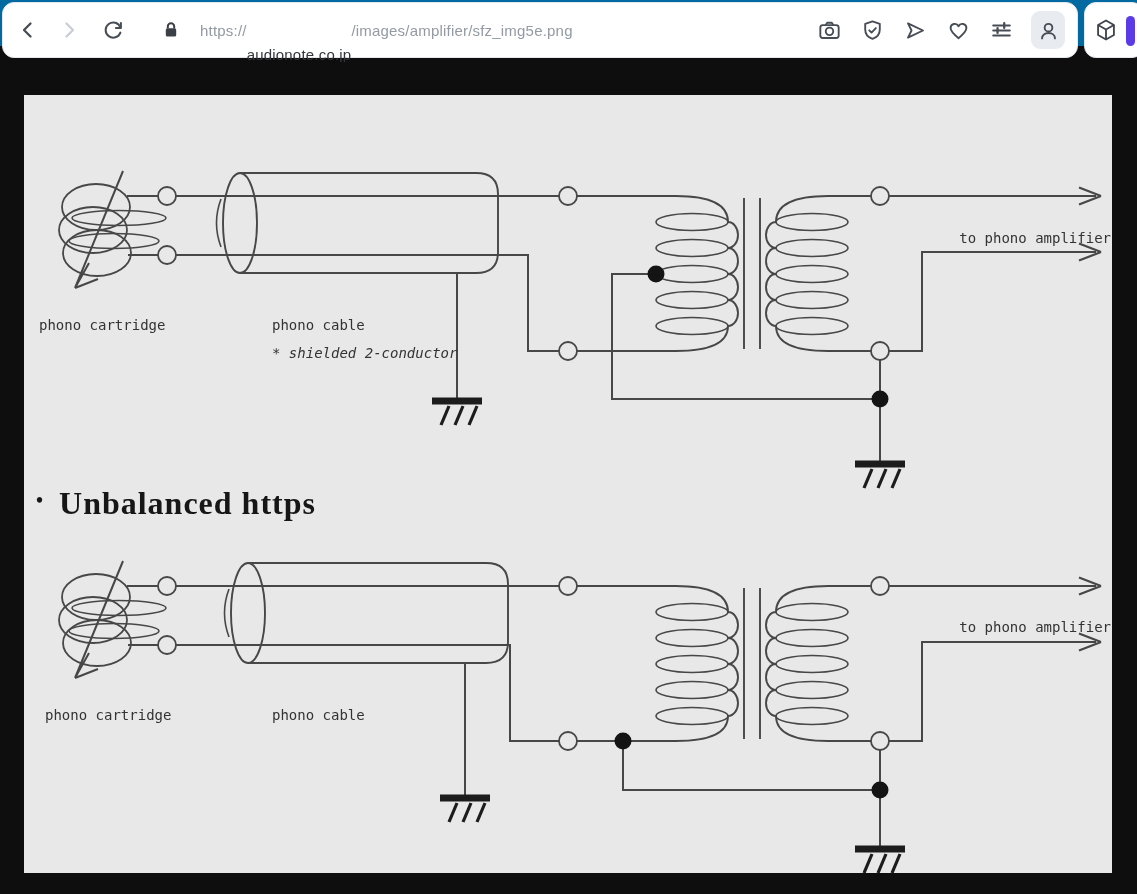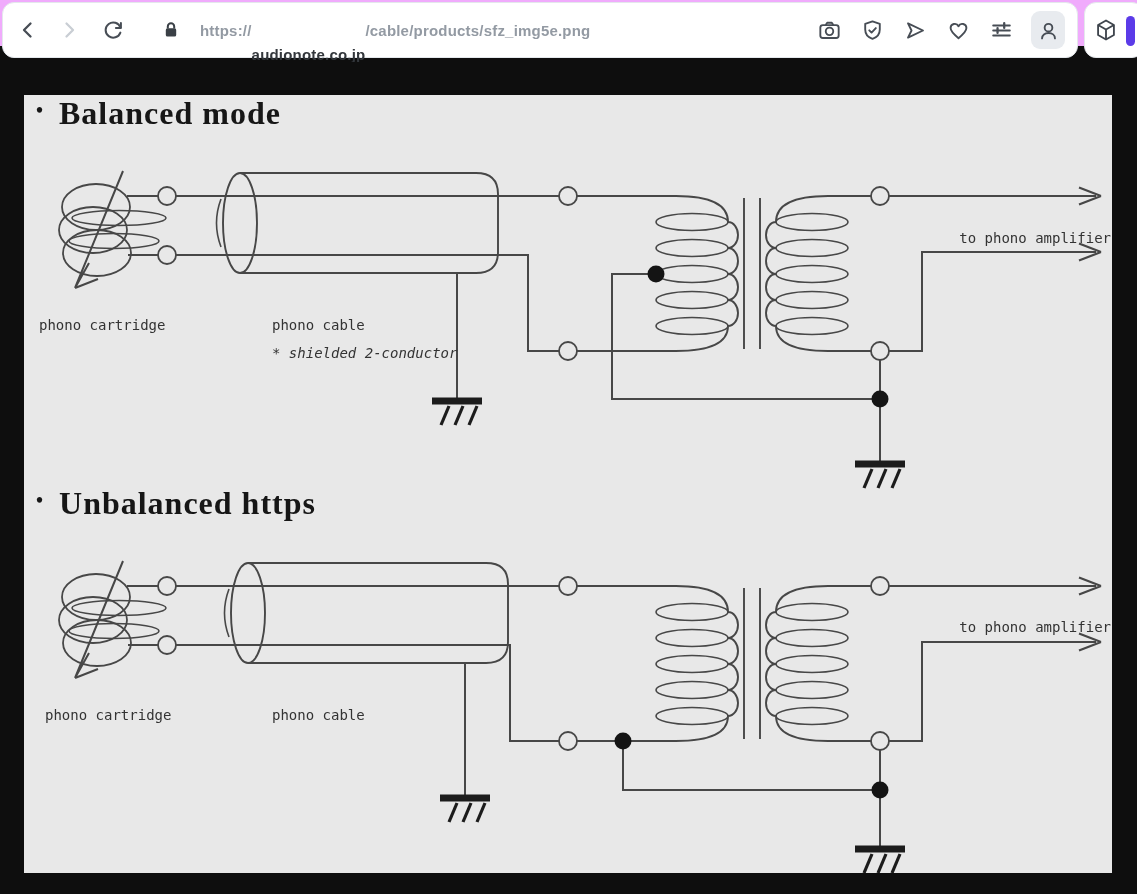--- a/index.html
+++ b/index.html
@@ -1,21 +1,21 @@
 <!DOCTYPE html>
 <html><head>
 <meta charset="utf-8">
 <style>
   html,body{margin:0;padding:0;}
   body{
     width:1137px;height:894px;position:relative;overflow:hidden;
     background:#0e0e0e;font-family:"Liberation Sans",sans-serif;
   }
   
-  .header{position:absolute;left:0;top:0;width:1137px;height:46px;background:#f0abfc;font-weight:bold;}
+  .header{position:absolute;left:0;top:0;width:1137px;height:46px;background:#0369a1;}
   .bar-main{
     position:absolute;left:2px;top:2px;width:1076px;height:56px;background:#ffffff;
     border:1px solid #e4e8ec;border-radius:12px;box-sizing:border-box;
     display:flex;align-items:center;
   }
   .bar-side{
     position:absolute;left:1084px;top:2px;width:60px;height:56px;background:#ffffff;
     border:1px solid #e4e8ec;border-radius:12px;box-sizing:border-box;
     display:flex;align-items:center;
   }
@@ -75,21 +75,21 @@
     <div class="icon-btn lock-wrap">
       <svg width="24" height="24" viewBox="0 0 24 24">
         <path d="M8.8 10.6 V8.4 a3.2 3.2 0 0 1 6.4 0 V10.6" fill="none" stroke="#3a4046" stroke-width="2"></path>
         <rect x="6.8" y="10.3" width="10.4" height="8.3" rx="1.7" fill="#3a4046"></rect>
       </svg>
     </div>
 
     <div class="url-text">
       <span class="url-dim">https://</span>
         <span class="url-strong">audionote.co.jp</span>
-        <span class="url-dim">/cable/products/sfz_img5e.png</span>
+        <span class="url-dim">/images/amplifier/sfz_img5e.png</span>
     </div>
 
     <div class="spacer"></div>
 
     <button class="icon-btn act">
       <svg width="25" height="25" viewBox="0 0 24 24">
         <g fill="none" stroke="#474d55" stroke-width="1.8" stroke-linejoin="round">
           <rect x="3.2" y="6.8" width="17.6" height="12.4" rx="2.4"></rect>
           <path d="M8.3 6.8 L9.8 4.6 H14.2 L15.7 6.8"></path>
           <circle cx="12" cy="12.8" r="3.6"></circle>
@@ -235,21 +235,20 @@
         <use href="#xfmr" y="390"></use>
 
         <path d="M599 646 V695 H856" stroke-width="2"></path>
         <path d="M856 655 V751" stroke-width="2"></path>
         <circle cx="599" cy="646" r="8.5" fill="#141414" stroke="none"></circle>
         <circle cx="856" cy="695" r="8.5" fill="#141414" stroke="none"></circle>
         <use href="#gnd" x="856" y="754"></use>
       </g>
     </svg>
 
-    <div class="dtitle" style="left:12px;top:2px;"><span class="bullet">•</span><span>Balanced mode</span></div>
 
     <div class="dlabel" style="left:15px;top:210px;">phono cartridge</div>
     <div class="dlabel" style="left:248px;top:210px;">phono cable</div>
     <div class="dlabel" style="left:248px;top:238px;font-style:italic;">* shielded 2-conductor</div>
     <div class="dlabel" style="right:1px;top:123px;">to phono amplifier</div>
 
     <div class="dtitle" style="left:12px;top:392px;"><span class="bullet">•</span><span>Unbalanced https</span></div>
 
     <div class="dlabel" style="left:21px;top:600px;">phono cartridge</div>
     <div class="dlabel" style="left:248px;top:600px;">phono cable</div>

